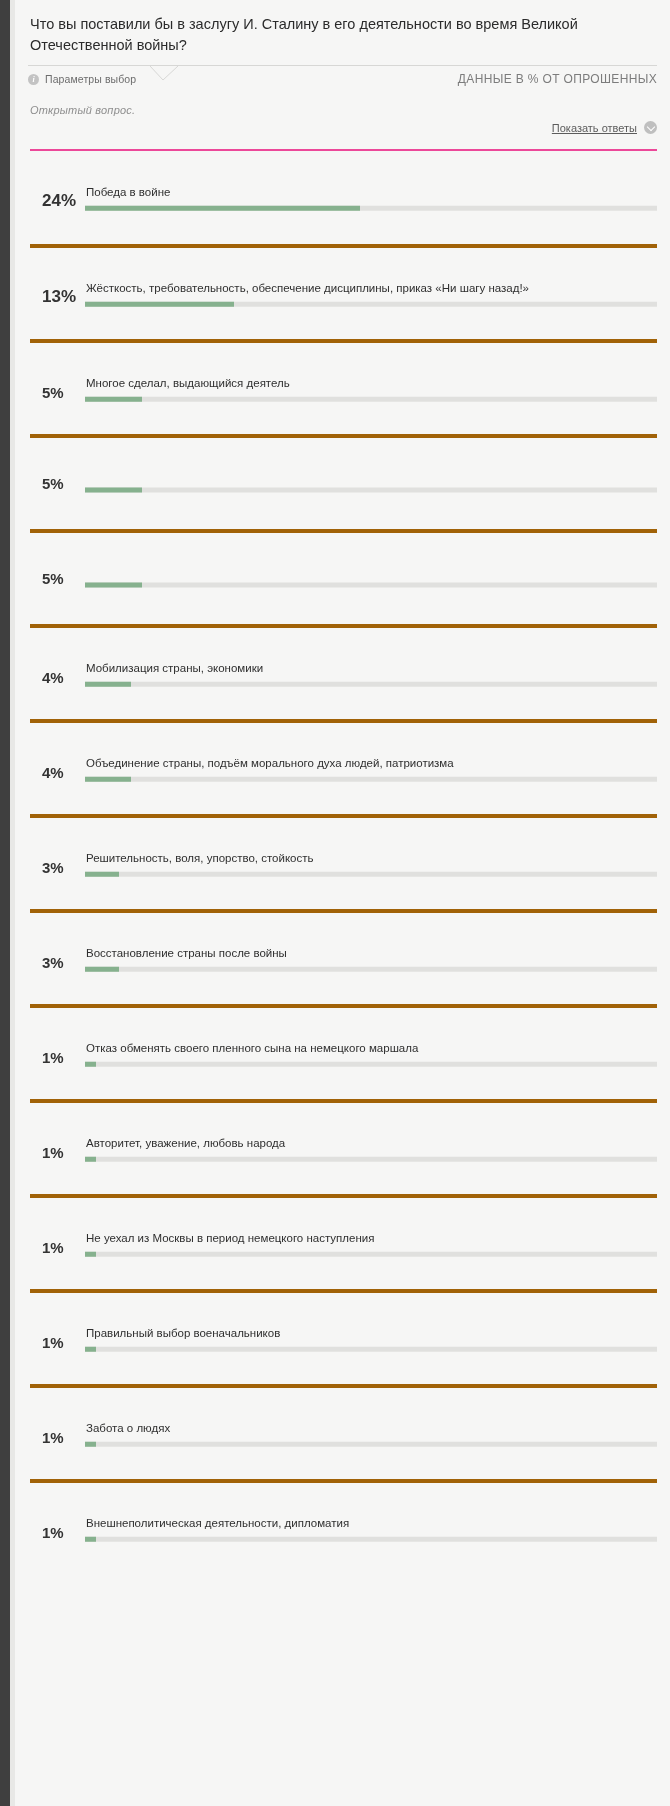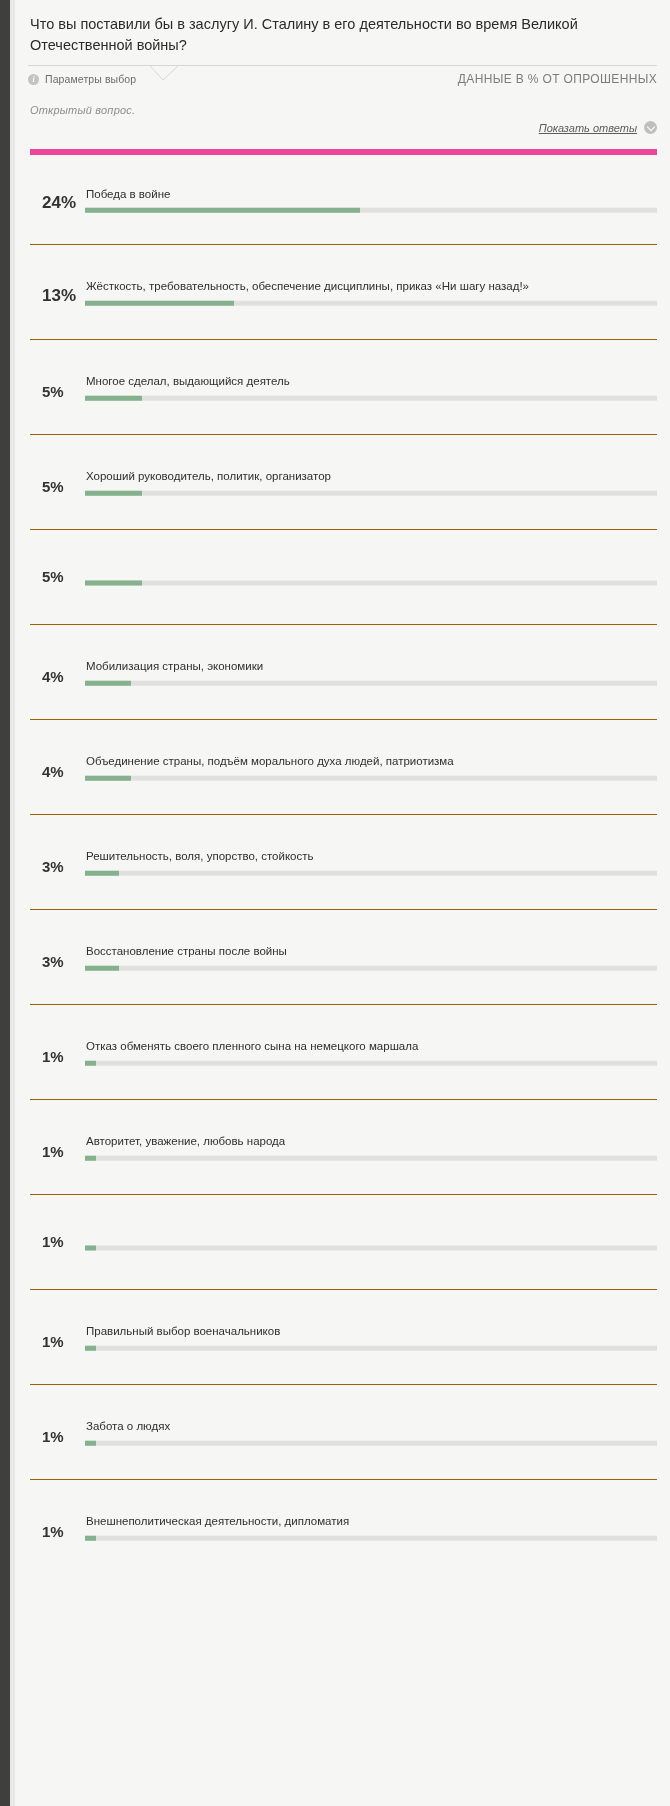--- a/index.html
+++ b/index.html
@@ -109,21 +109,20 @@
   .show-answers {
     position: absolute;
     right: 13px; top: 28px;
     display: flex;
     align-items: center;
     gap: 7px;
     cursor: pointer;
   }
   .show-answers .sa-label {
     font-size: 11px;
-    font-style: italic;
     color: #5c5c5c;
     text-decoration: underline;
     white-space: nowrap;
   }
   .arrow-circle {
     width: 13px; height: 13px;
     border-radius: 50%;
     background: #bfbfbf;
     position: relative;
     flex: none;
@@ -136,26 +135,26 @@
     border-right: 1.6px solid #fff;
     border-bottom: 1.6px solid #fff;
     transform: rotate(45deg);
   }
 
   
   #rows { padding: 0 0 0 0; }
   .row {
     position: relative;
     height: 95px;
-    border-top: 1px solid #a16207;
+    border-top: 4px solid #a16207;
     margin: 0 13px 0 15px;
     display: flex;
     align-items: flex-start;
   }
-  .row:first-child { border-top: 6px solid #ec4899; }
+  .row:first-child { border-top: 2px solid #ec4899; }
   .row-inner {
     position: absolute;
     left: 0; right: 0;
     top: 50%;
     transform: translateY(-50%);
     display: flex;
     align-items: flex-end;
   }
   .pct {
     width: 55px;
@@ -255,21 +254,20 @@
               <div class="bar-track" style="background: rgb(224, 224, 222);">
                 <div class="bar-fill" style="width: 10%; background: rgb(134, 177, 142);"></div>
               </div>
             </div>
           </div>
         </div>
         <div class="row">
           <div class="row-inner">
             <div class="pct small">5%</div>
             <div class="bar-col">
-              <div class="bar-label">Хороший руководитель, политик, организатор</div>
               <div class="bar-track" style="background: rgb(224, 224, 222);">
                 <div class="bar-fill" style="width: 10%; background: rgb(134, 177, 142);"></div>
               </div>
             </div>
           </div>
         </div>
         <div class="row">
           <div class="row-inner">
             <div class="pct small">5%</div>
             <div class="bar-col">
@@ -342,20 +340,21 @@
               <div class="bar-track" style="background: rgb(224, 224, 222);">
                 <div class="bar-fill" style="width: 2%; background: rgb(134, 177, 142);"></div>
               </div>
             </div>
           </div>
         </div>
         <div class="row">
           <div class="row-inner">
             <div class="pct small">1%</div>
             <div class="bar-col">
+              <div class="bar-label">Не уехал из Москвы в период немецкого наступления</div>
               <div class="bar-track" style="background: rgb(224, 224, 222);">
                 <div class="bar-fill" style="width: 2%; background: rgb(134, 177, 142);"></div>
               </div>
             </div>
           </div>
         </div>
         <div class="row">
           <div class="row-inner">
             <div class="pct small">1%</div>
             <div class="bar-col">

